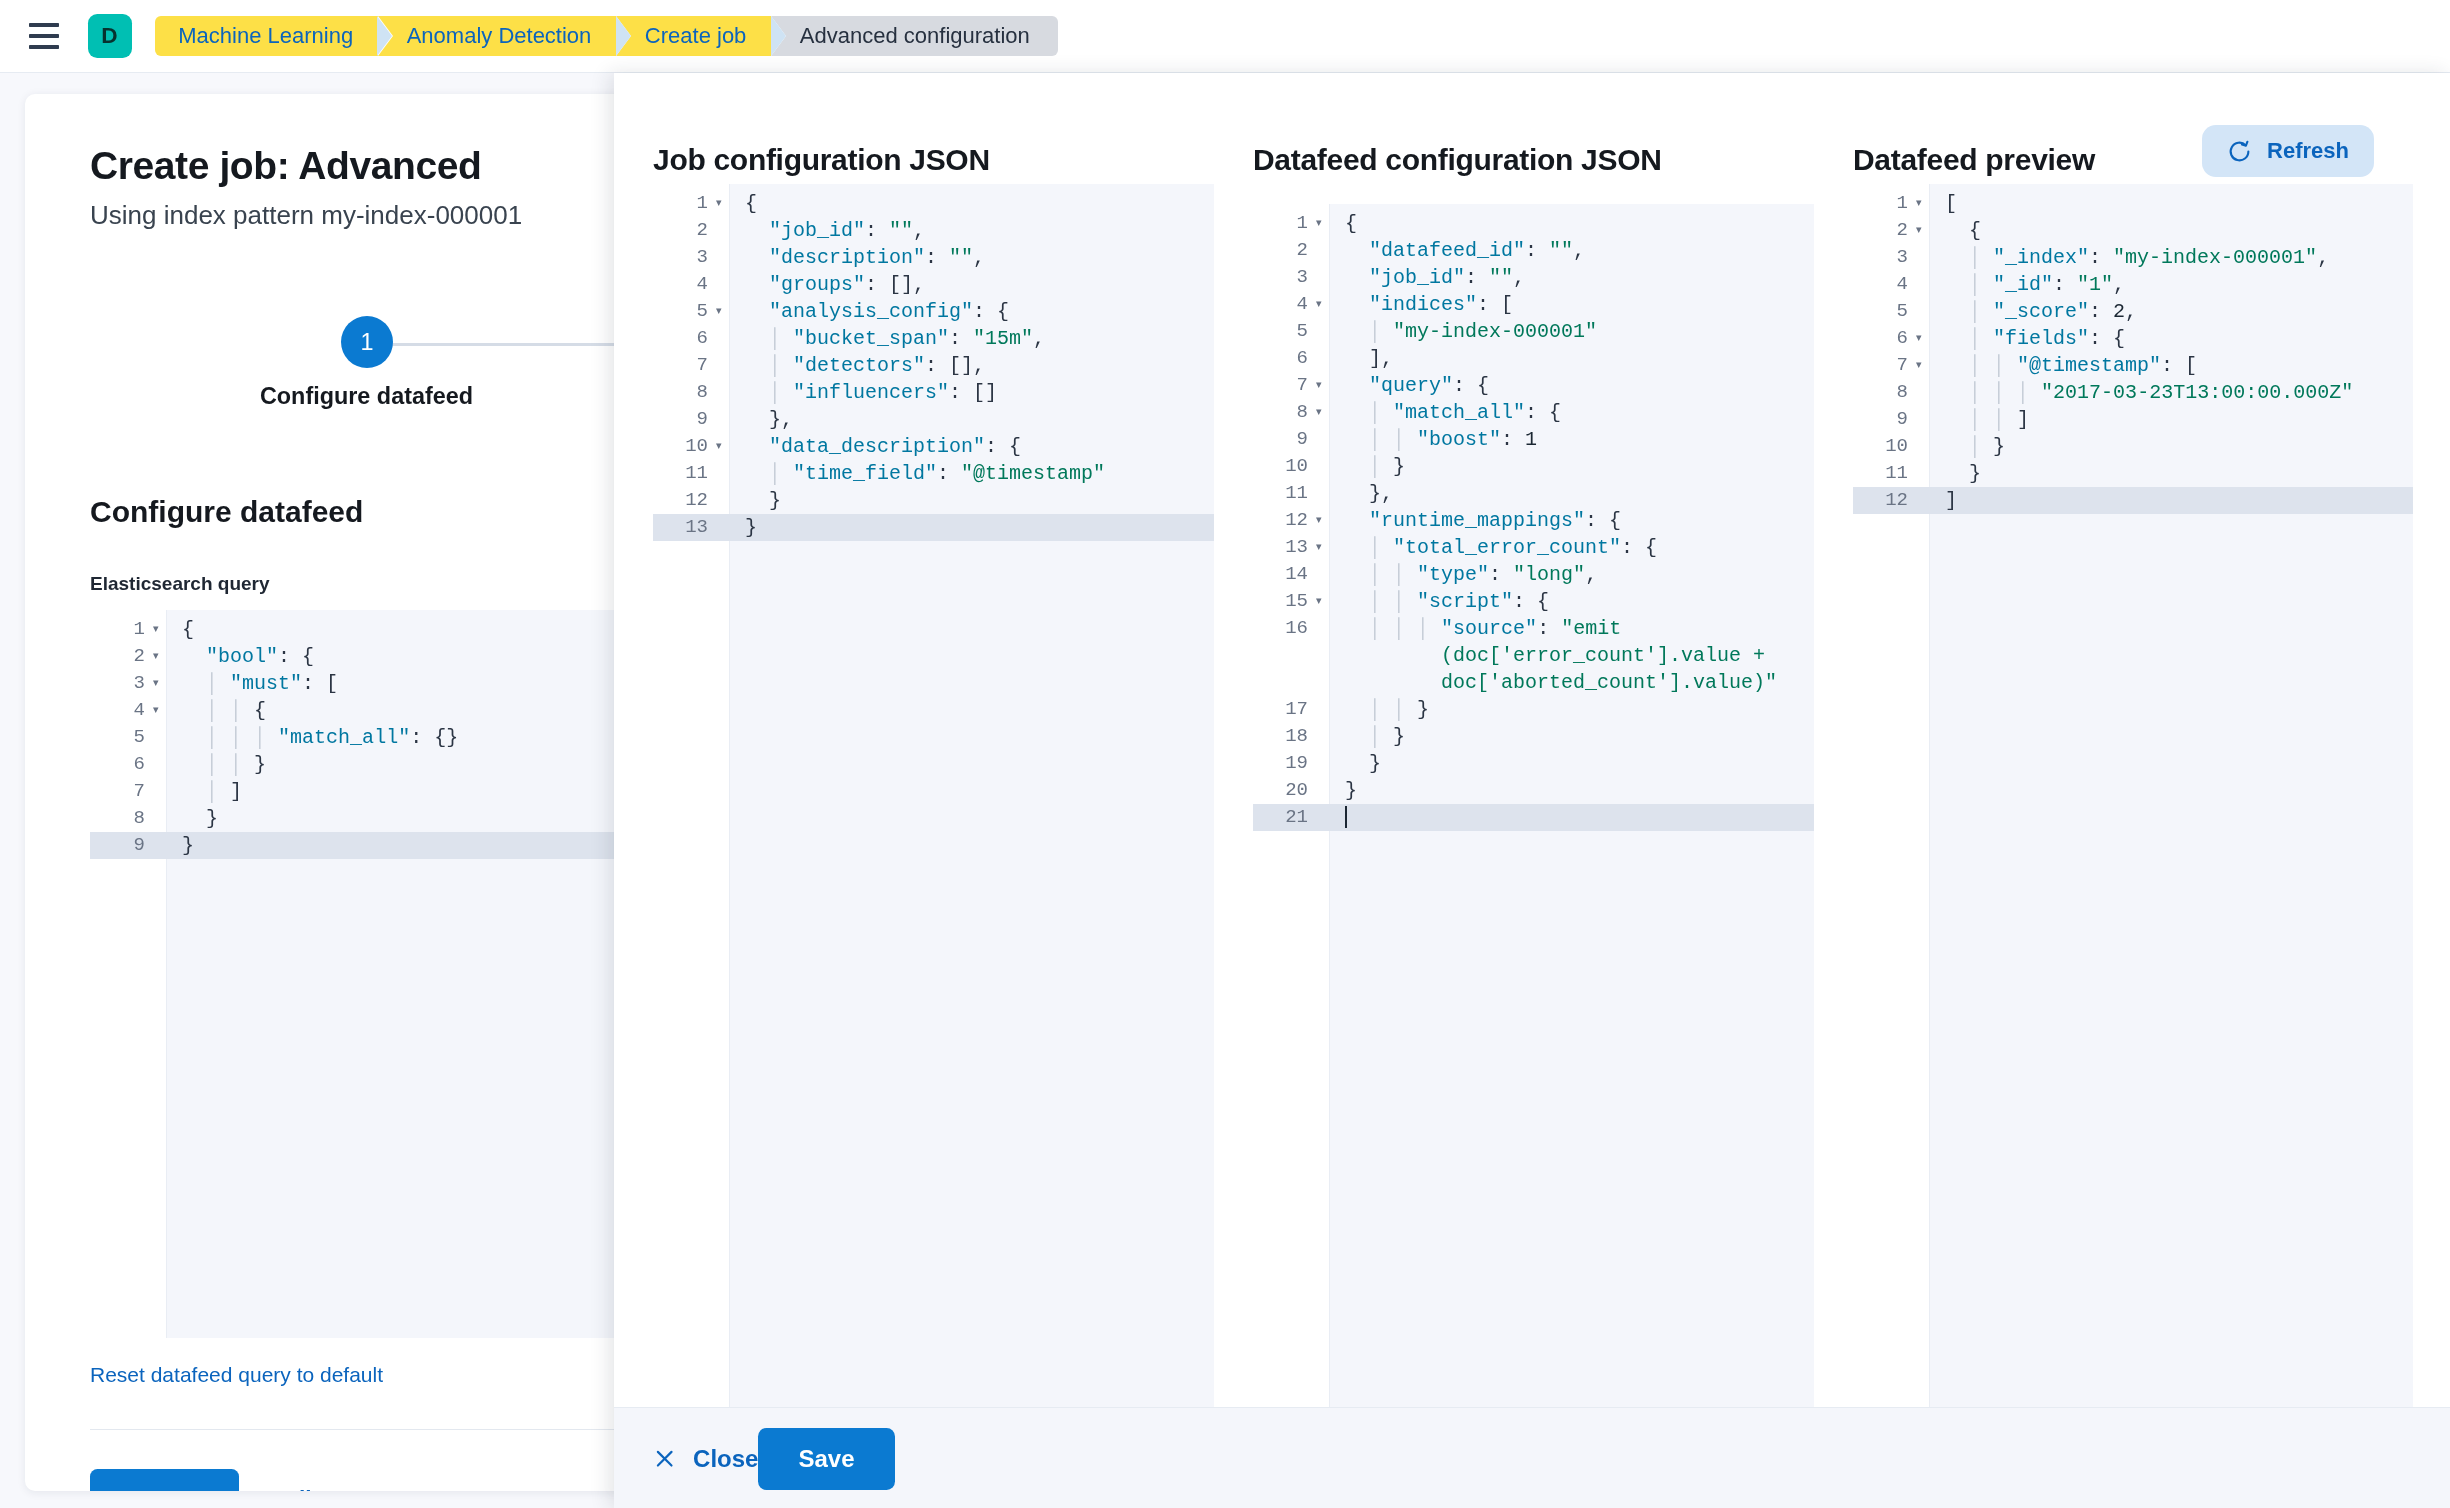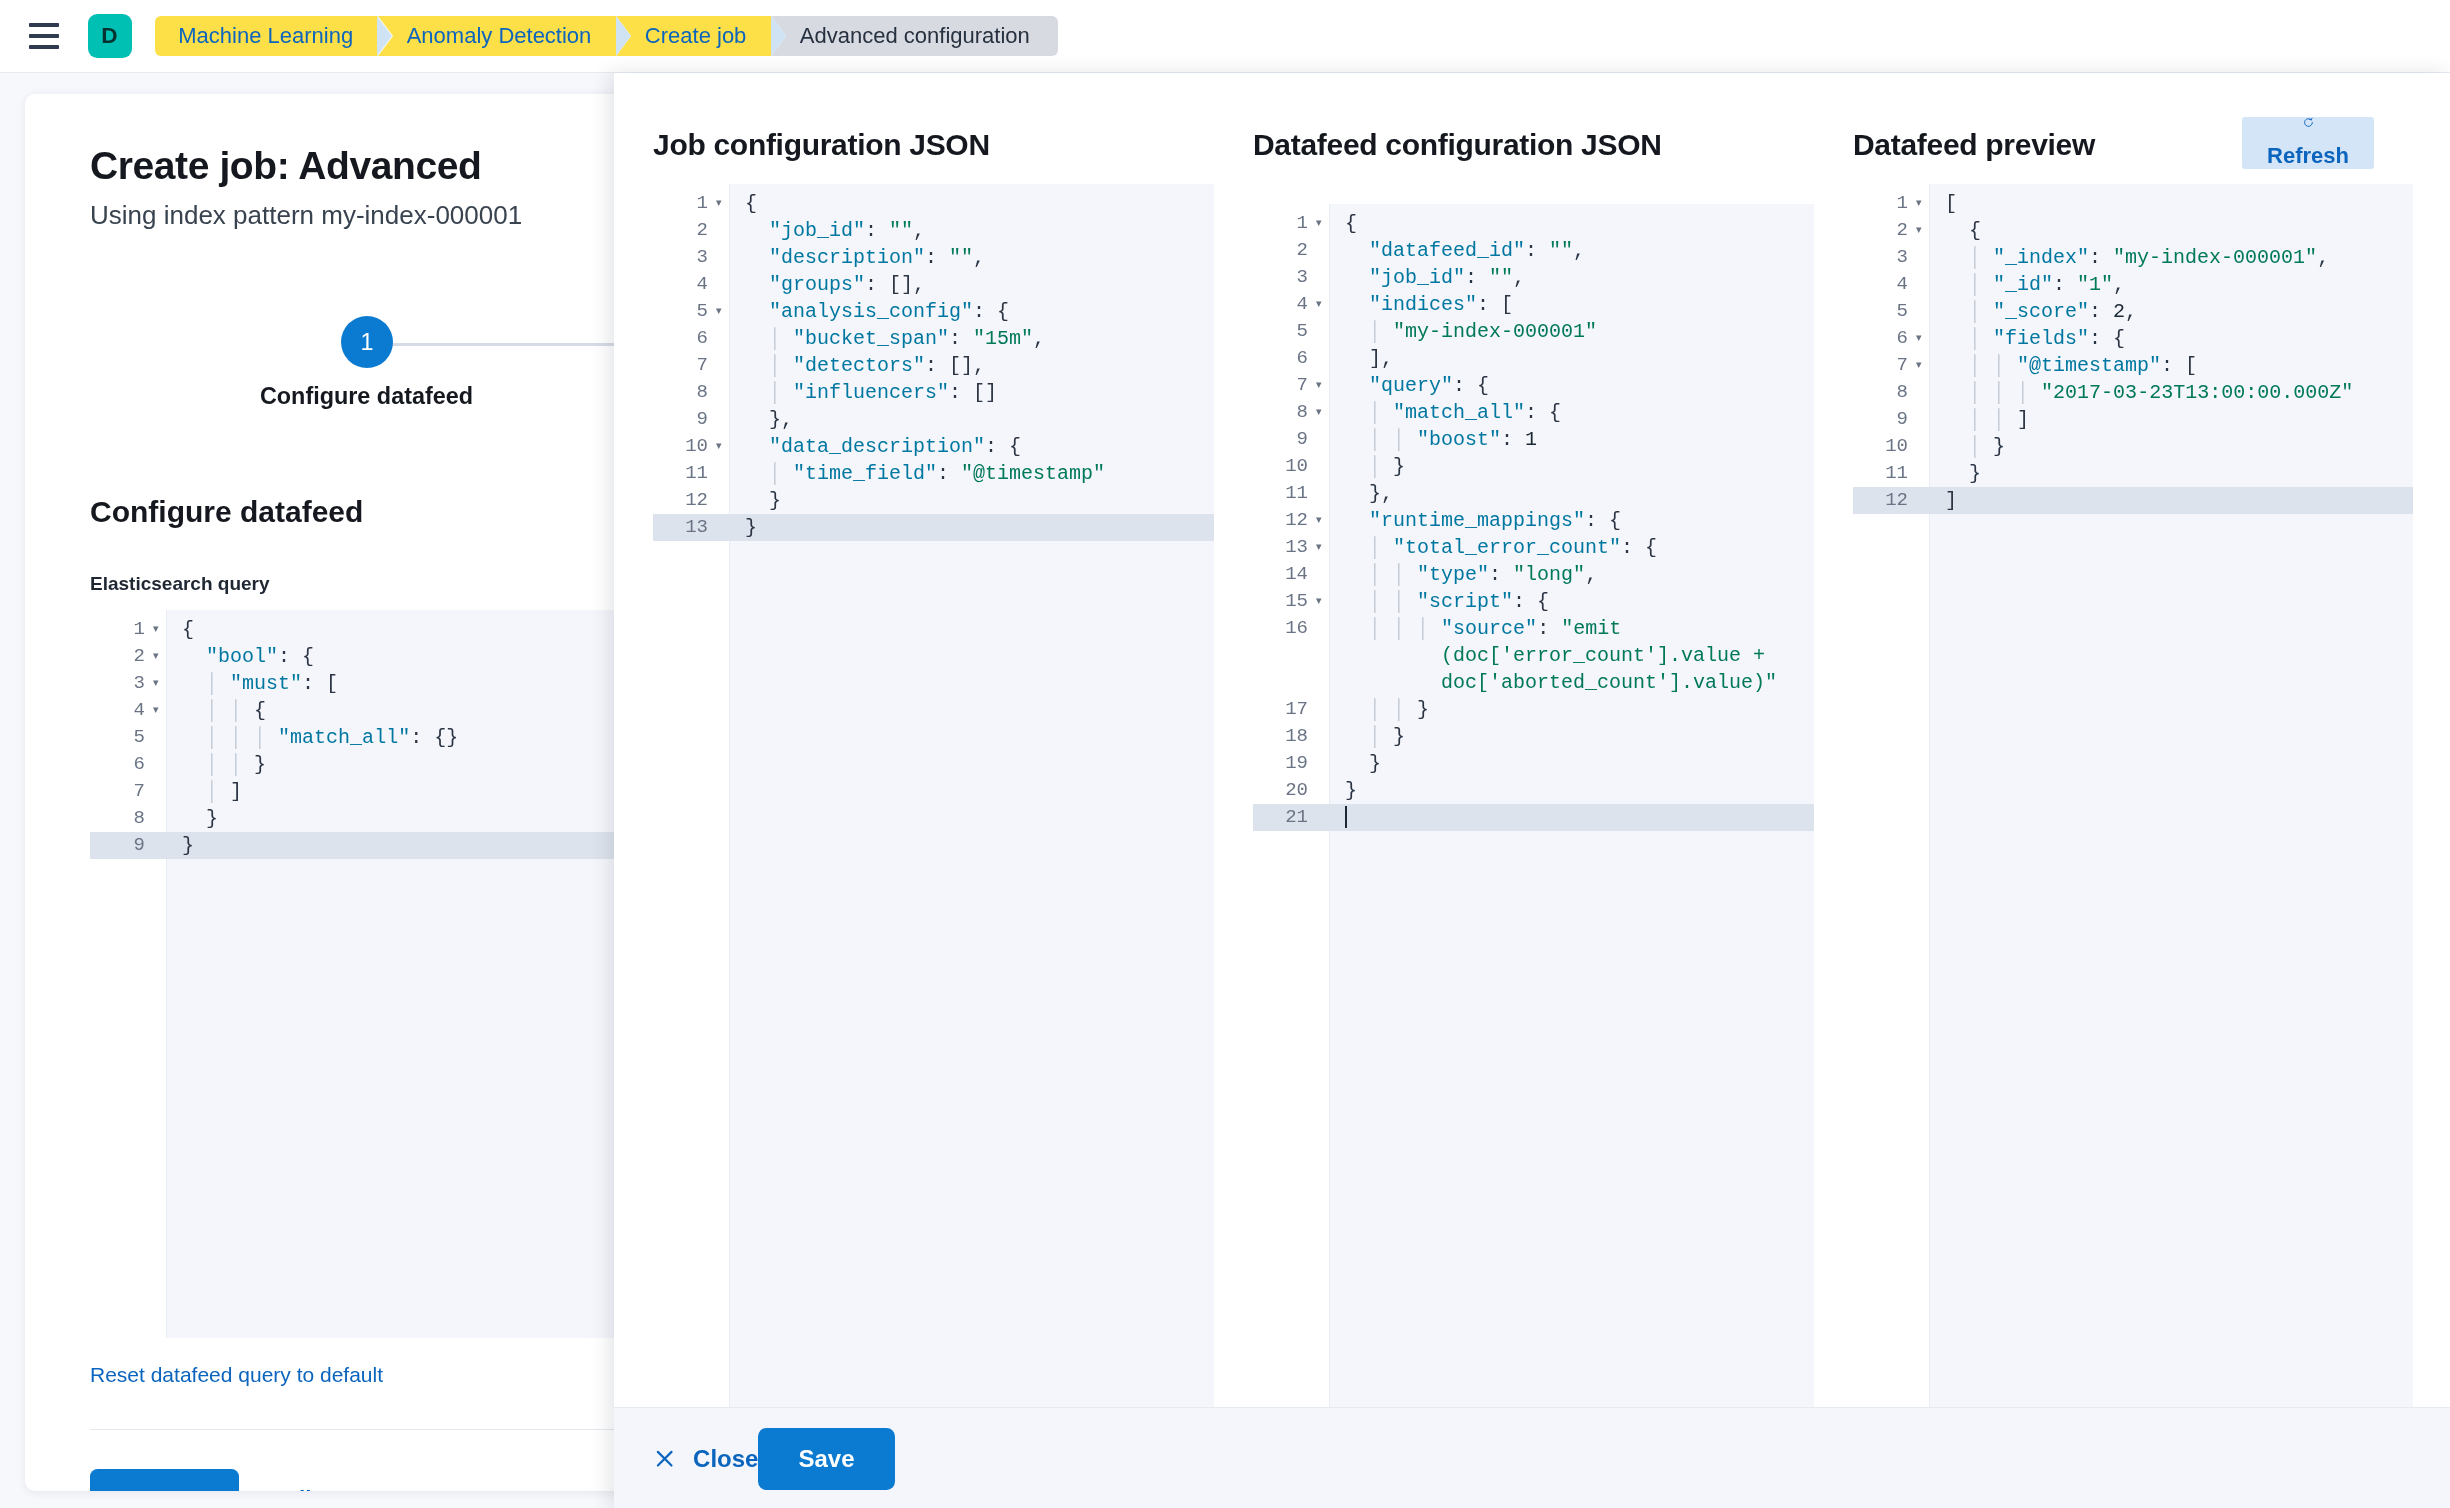--- a/index.html
+++ b/index.html
@@ -135,30 +135,29 @@
     position:absolute; left:614px; top:73px; width:1836px; height:1436px;
     background:#ffffff; box-shadow:-5px 0 18.4px rgba(30,40,60,.12);
     display:flex; flex-direction:column;
   }
   .flyout-body { flex:1; display:flex; padding:39px 0 0 0; overflow:hidden; }
   .fcol { display:flex; flex-direction:column; height:100%; }
   .fcol.c1 { width:600px; padding:0 0 0 39px; }
   .fcol.c2 { width:600px; padding:0 0 0 39px;gap:20px; }
   .fcol.c3 { width:599px; padding:0 0 0 39px; }
   .fcol-head {
-    height:65px; display:flex; align-items:center; justify-content:space-between;
+    height:65px; display:flex; align-items:flex-end; justify-content:space-between;
     padding-right:39px;
   }
   .fcol-title { font-size:30px; font-weight:700; color:#15191f; letter-spacing:-0.3px; }
   .refresh-btn {
-    background:#d3e5f7; color:#0b64bd; border:none; border-radius:3px;
+    background:#d3e5f7; color:#0b64bd; border:none; border-radius:14px;
     height:52px; padding:0 25px; display:flex; align-items:center; gap:15px;
     font-size:22px; font-weight:700; cursor:pointer; margin-top:-3.3px;
     font-family:"Liberation Sans", sans-serif;
-    flex-direction:column;
   }
   .fcol-editor { flex:1; margin-top:6.7px; }
 
   .flyout-footer {
     height:102px; background:#f4f6fb; border-top:0.8px solid #e6ebf2;
     display:flex; align-items:center; 
     padding:0 40px 0 39px;
   }
   .close-btn {
     display:flex; align-items:center; gap:16.7px; color:#0b64bd;

